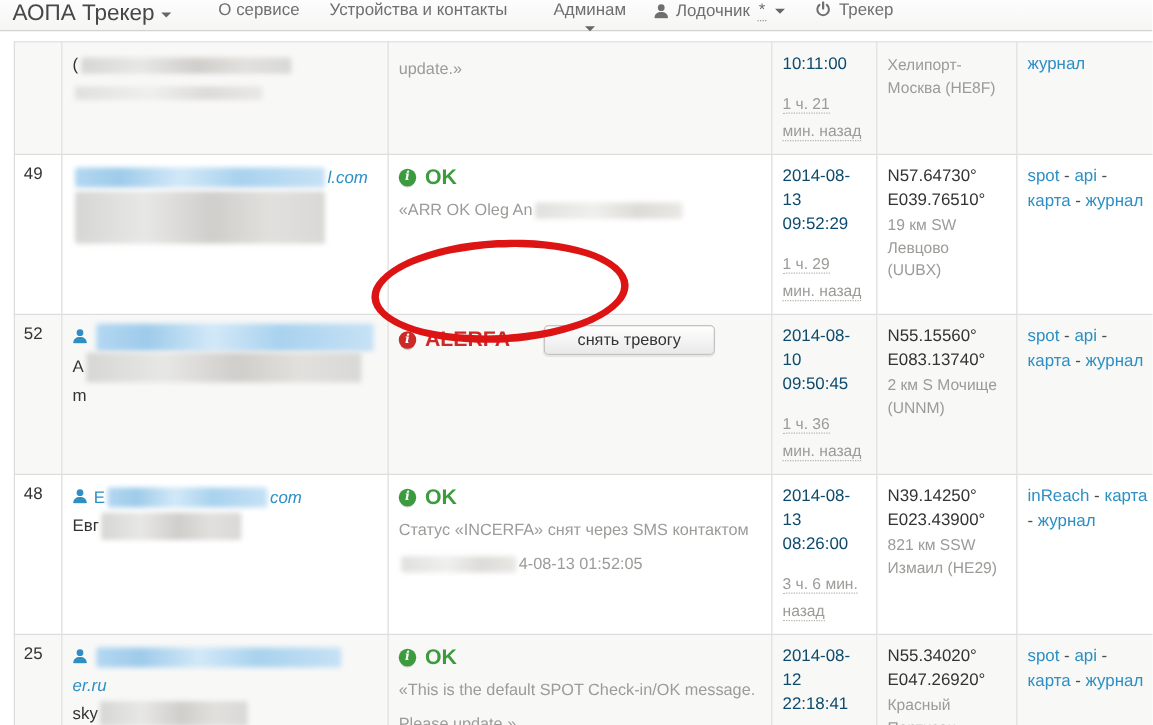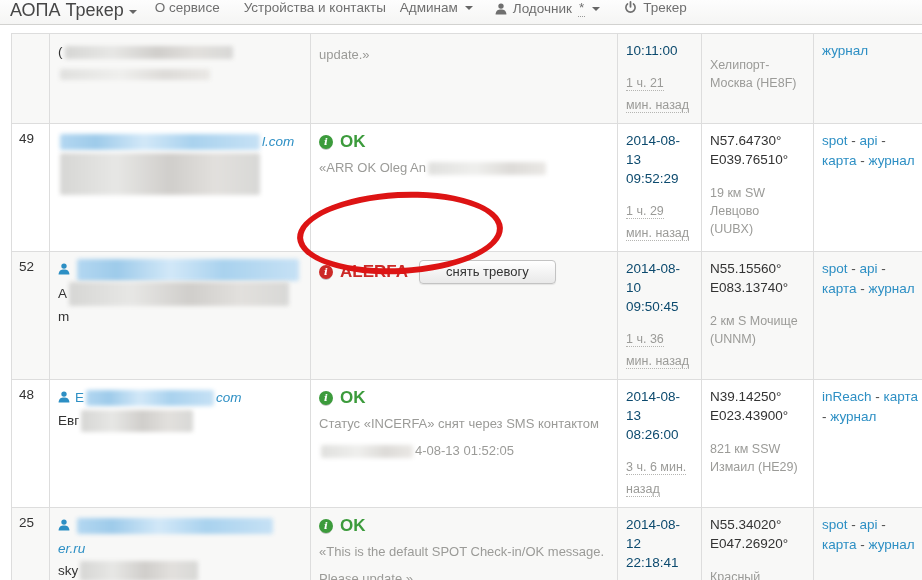--- a/index.html
+++ b/index.html
@@ -9,23 +9,23 @@
 
   
   .navbar { position:absolute; top:0; left:0; width:922px; height:25px;
     background:linear-gradient(#fdfdfd,#f5f5f4); border-bottom:1px solid #d2d2d0;
     display:flex; align-items:flex-start; white-space:nowrap; }
   .brand { font-size:18px; color:#474747; margin-left:10px; cursor:pointer; }
   .caret { display:inline-block; width:0; height:0; margin-left:5px; vertical-align:2px;
     border-left:4px solid transparent; border-right:4px solid transparent; border-top:4px solid #666; }
   .nav-item { font-size:13.5px; color:#6f6f6f; cursor:pointer; display:flex; align-items:center; gap:6px; }
   .nav-item .caret { margin-left:1px; }
-  .ni-about   { margin-left:18px; }
+  .ni-about   { margin-left:38px; }
   .ni-devices { margin-left:24px; }
-  .ni-admin   { margin-left:14px; }
+  .ni-admin   { margin-left:37px;flex-direction:column; }
   .ni-user    { margin-left:22px; }
   .ni-logout  { margin-left:24px; }
   .u-star { border-bottom:1px dotted #999; padding:0 1px 1px 1px; }
 
   
   .table-wrap { position:absolute; top:33px; left:11px; width:920px; }
   table { border-collapse:collapse; table-layout:fixed; width:920px; font-size:13.5px; }
   td { border:1px solid #ddd; vertical-align:top; padding:7px 8px; overflow:hidden; }
   tr:nth-child(odd) td { background:#f8f8f7; }
   tr:nth-child(even) td { background:#ffffff; }
@@ -49,32 +49,32 @@
   .st-line { display:flex; align-items:center; gap:7px; margin:1px 0 2px 0; }
   .inf { display:inline-block; width:14px; height:14px; border-radius:50%; color:#fff;
     font:bold italic 10px/14px "DejaVu Serif",serif; text-align:center; flex:0 0 auto;
     box-shadow:0 2px 0 -1px rgba(150,150,150,0.55); }
   .inf.green { background:var(--ok,#3c9b3c); }
   .inf.red { background:var(--alert,#cc2a27); }
   .st-label { font-weight:bold; font-size:17px; }
   .st-label.green-t { color:var(--ok,#3c9b3c); }
   .st-label.red-t { color:var(--alert,#cc2a27); }
   .st-msg { color:#9b9b98; line-height:27px; font-size:13px; }
-  .btn { margin-left:4px; background:linear-gradient(#ffffff,#e9e9e9); border:1px solid #c3c3c3;
+  .btn { margin-left:20px; background:linear-gradient(#ffffff,#e9e9e9); border:1px solid #c3c3c3;
     border-radius:4px; padding:3px 26px 4px; font-size:13px; color:#333; cursor:pointer;
     font-family:inherit; box-shadow:0 1px 1px rgba(0,0,0,0.08); }
 
   
   .c-when .dt { color:#0c4a6e; line-height:19px; }
   .ago { color:#9b9b98; font-size:12.5px; line-height:21px; border-bottom:1px dotted #b5b5b2; }
   .ago-wrap { margin-top:12px; line-height:21px; }
 
   
   .coords { color:#333; line-height:19px; }
-  .place { color:#9b9b98; font-size:12.5px; line-height:18px; margin-top:15px; }
+  .place { color:#9b9b98; font-size:12.5px; line-height:18px; margin-top:2px; }
 
   
   .c-links { line-height:20px; color:#4a4a4a; }
   .tlink { color:var(--link,#2d8fc4); text-decoration:none; cursor:pointer; }
 
   
   .red-ellipse { position:absolute; left:297px; top:192px; width:206px; height:82px;
     border:6px solid var(--anno,#dd1414); border-radius:50%; transform:rotate(-3deg);
     z-index:20; pointer-events:none; }
 </style>

